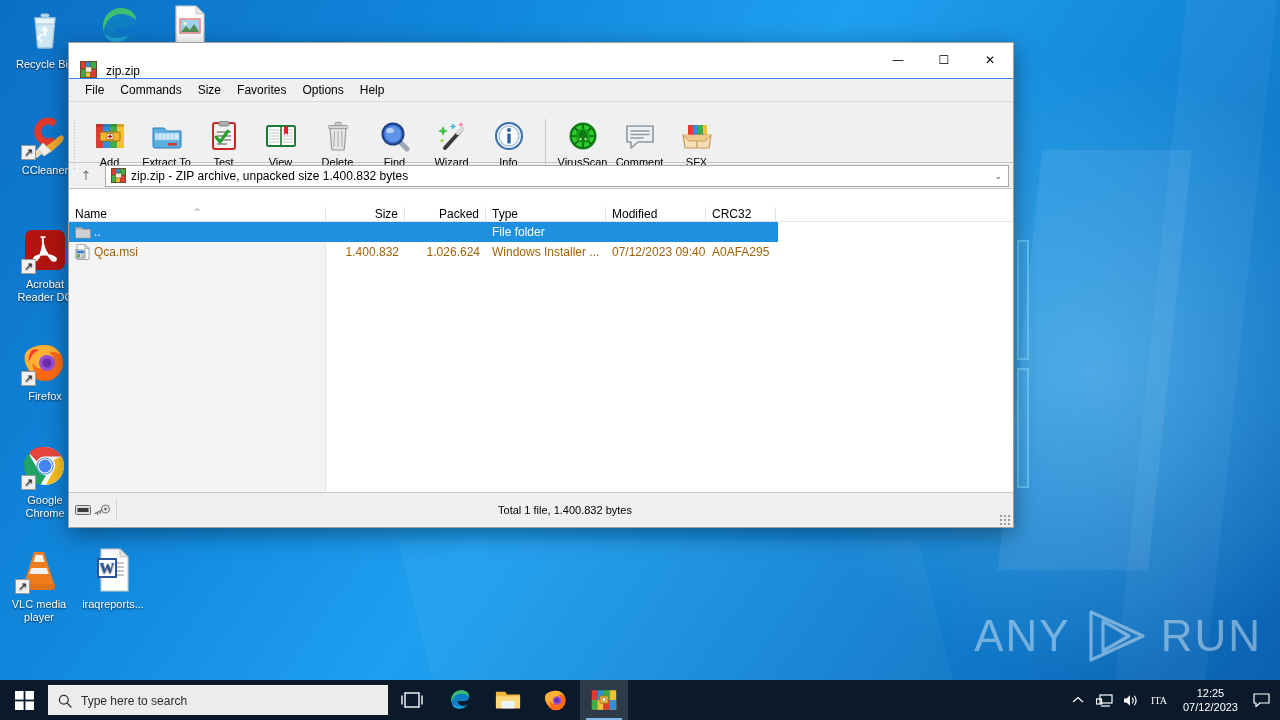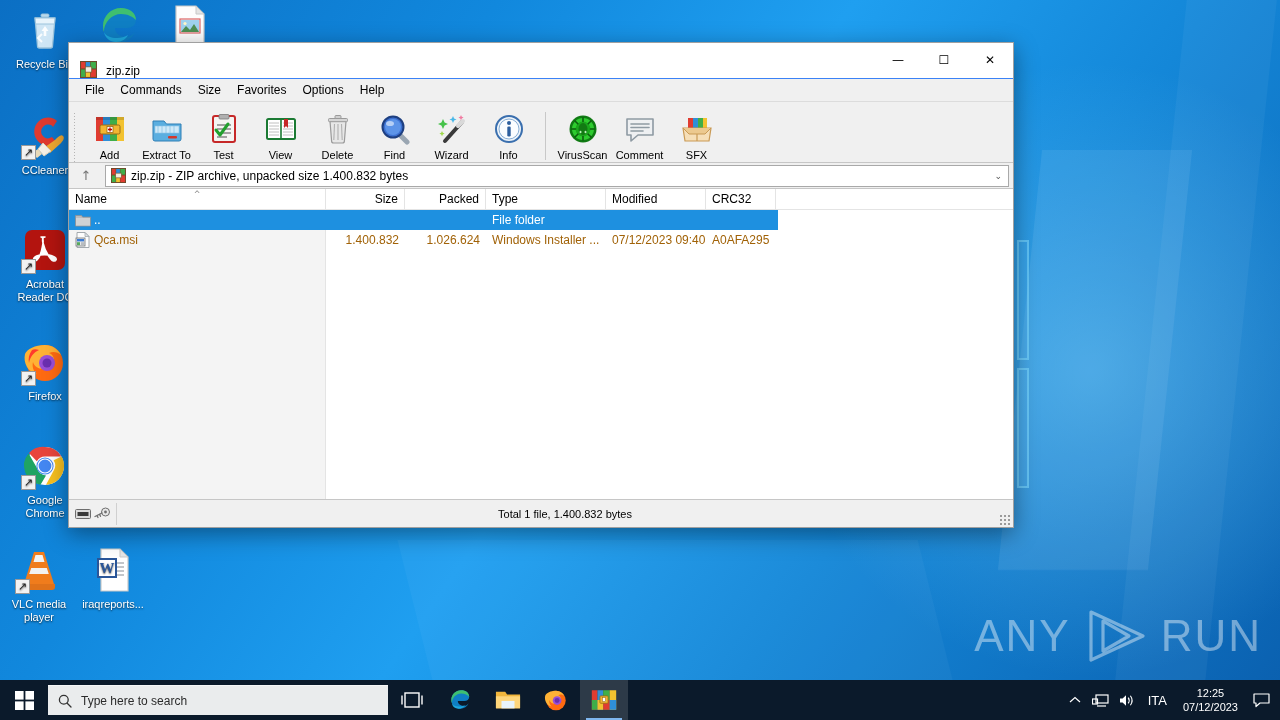--- a/index.html
+++ b/index.html
@@ -63,21 +63,21 @@
 
   .menubar {
     height: 22px; background: #f0f0f0; display: flex; align-items: center;
     padding-left: 8px; flex: none;
   }
   .menu-item { font-size: 12px; color: #000; padding: 2px 8px; }
 
   .toolbar {
     height: 62px; background: #f0f0f0; display: flex; align-items: flex-start;
     border-top: 1px solid #dcdcdc; border-bottom: 1px solid #c6c6c6;
-    padding-top: 8px; flex: none; position: relative;
+    padding-top: 15px; flex: none; position: relative;
   }
   .tb-grip {
     width: 4px; height: 52px; margin: 2px 4px 0 4px; align-self: flex-start;
     background-image: radial-gradient(#b5b5b5 40%, transparent 41%);
     background-size: 3px 3px;
   }
   .tb-btn {
     width: 57px; display: flex; flex-direction: column; align-items: center;
     padding-top: 3px;
   }
@@ -100,21 +100,21 @@
   }
   .combo .cico { width: 15px; height: 15px; margin: 0 5px 0 5px; }
   .combo .ctext { font-size: 12px; color: #000; text-align: center; }
   .combo .carrow {
     position: absolute; right: 6px; top: 50%; transform: translateY(-50%);
     font-size: 9px; color: #555; font-family: "DejaVu Sans", sans-serif;
   }
 
   
   .listwrap { flex: 1; background: #fff; display: flex; flex-direction: column; position: relative; overflow: hidden; }
-  .hdr { height: 21px; display: flex; background: #fff; border-bottom: 1px solid #e4e4e4; flex: none; position: relative; }
+  .hdr { height: 33px; display: flex; background: #fff; border-bottom: 1px solid #e4e4e4; flex: none; position: relative; align-items: flex-end; }
   .hdr .cell {
     font-size: 12px; color: #000; display: flex; align-items: center;
     border-right: 1px solid #e4e4e4; padding: 0 6px; position: relative;
   }
   .hdr .cell.right { justify-content: flex-end; }
   .sort-caret {
     position: absolute; left: 50%; top: 1px; transform: translateX(-50%);
     font-size: 8px; color: #8a8a8a; font-family: "DejaVu Sans", sans-serif;
   }
   .namecol-bg {
@@ -122,21 +122,21 @@
     background: #f4f4f4; border-right: 1px solid #e4e4e4;
   }
   .rows { position: relative; z-index: 2; }
   .row { height: 20px; display: flex; align-items: center; font-size: 12px; color: #a16207; }
   .row.selected { background: #1e90e0; color: #fff; width: 709px; }
   .row .c { padding: 0 6px; display: flex; align-items: center; height: 20px; overflow: hidden; white-space: nowrap; }
   .row .c.right { justify-content: flex-end; }
   .row .fico { width: 16px; height: 16px; margin-right: 3px; flex: none; }
 
   .statusbar {
-    height: 28px; background: #f0f0f0; border-top: 1px solid #c6c6c6;
+    height: 35px; background: #f0f0f0; border-top: 1px solid #c6c6c6;
     display: flex; align-items: center; flex: none; position: relative;
   }
   .sb-icons { width: 48px; display: flex; align-items: center; gap: 3px; padding-left: 6px;
               border-right: 1px solid #d0d0d0; height: 22px; }
   .sb-text { flex: 1; text-align: center; font-size: 11px; color: #000; }
   .grip {
     position: absolute; right: 2px; bottom: 1px; width: 12px; height: 12px;
     background-image: radial-gradient(#9a9a9a 38%, transparent 39%);
     background-size: 4px 4px; background-position: right bottom;
   }
@@ -152,21 +152,21 @@
     margin-left: 0; padding-left: 10px; border-top: 1px solid #f5f6f7;
   }
   .search-box .txt { font-size: 12px; color: #2b2b2b; margin-left: 9px; }
   .tb-item { width: 48px; height: 40px; display: flex; align-items: center; justify-content: center; position: relative; }
   .tb-item.active { background: rgba(255,255,255,0.14); }
   .tb-item.active::after {
     content: ""; position: absolute; left: 6px; right: 6px; bottom: 0; height: 2px; background: #7fb6ee;
   }
   .tray { margin-left: auto; display: flex; align-items: center; height: 40px; padding-right: 4px; }
   .tray-ico { width: 26px; height: 40px; display: flex; align-items: center; justify-content: center; color: #fff; }
-  .tray-lang { color: #fff; font-size: 13px; padding: 0 8px; }
+  .tray-lang { color: #fff; font-size: 10px; padding: 0 8px; font-family: Liberation Serif, serif; }
   .tray-clock { color: #fff; font-size: 11px; line-height: 14px; text-align: center; padding: 0 8px; }
   .tray-notif { width: 30px; height: 40px; display: flex; align-items: center; justify-content: center; color: #fff; }
 
   
   .watermark {
     position: absolute; right: 18px; bottom: 56px;
     display: flex; align-items: center; gap: 10px;
     color: rgba(255,255,255,0.42); font-size: 44px; letter-spacing: 2px;
     font-family: "Liberation Sans", sans-serif;
   }

